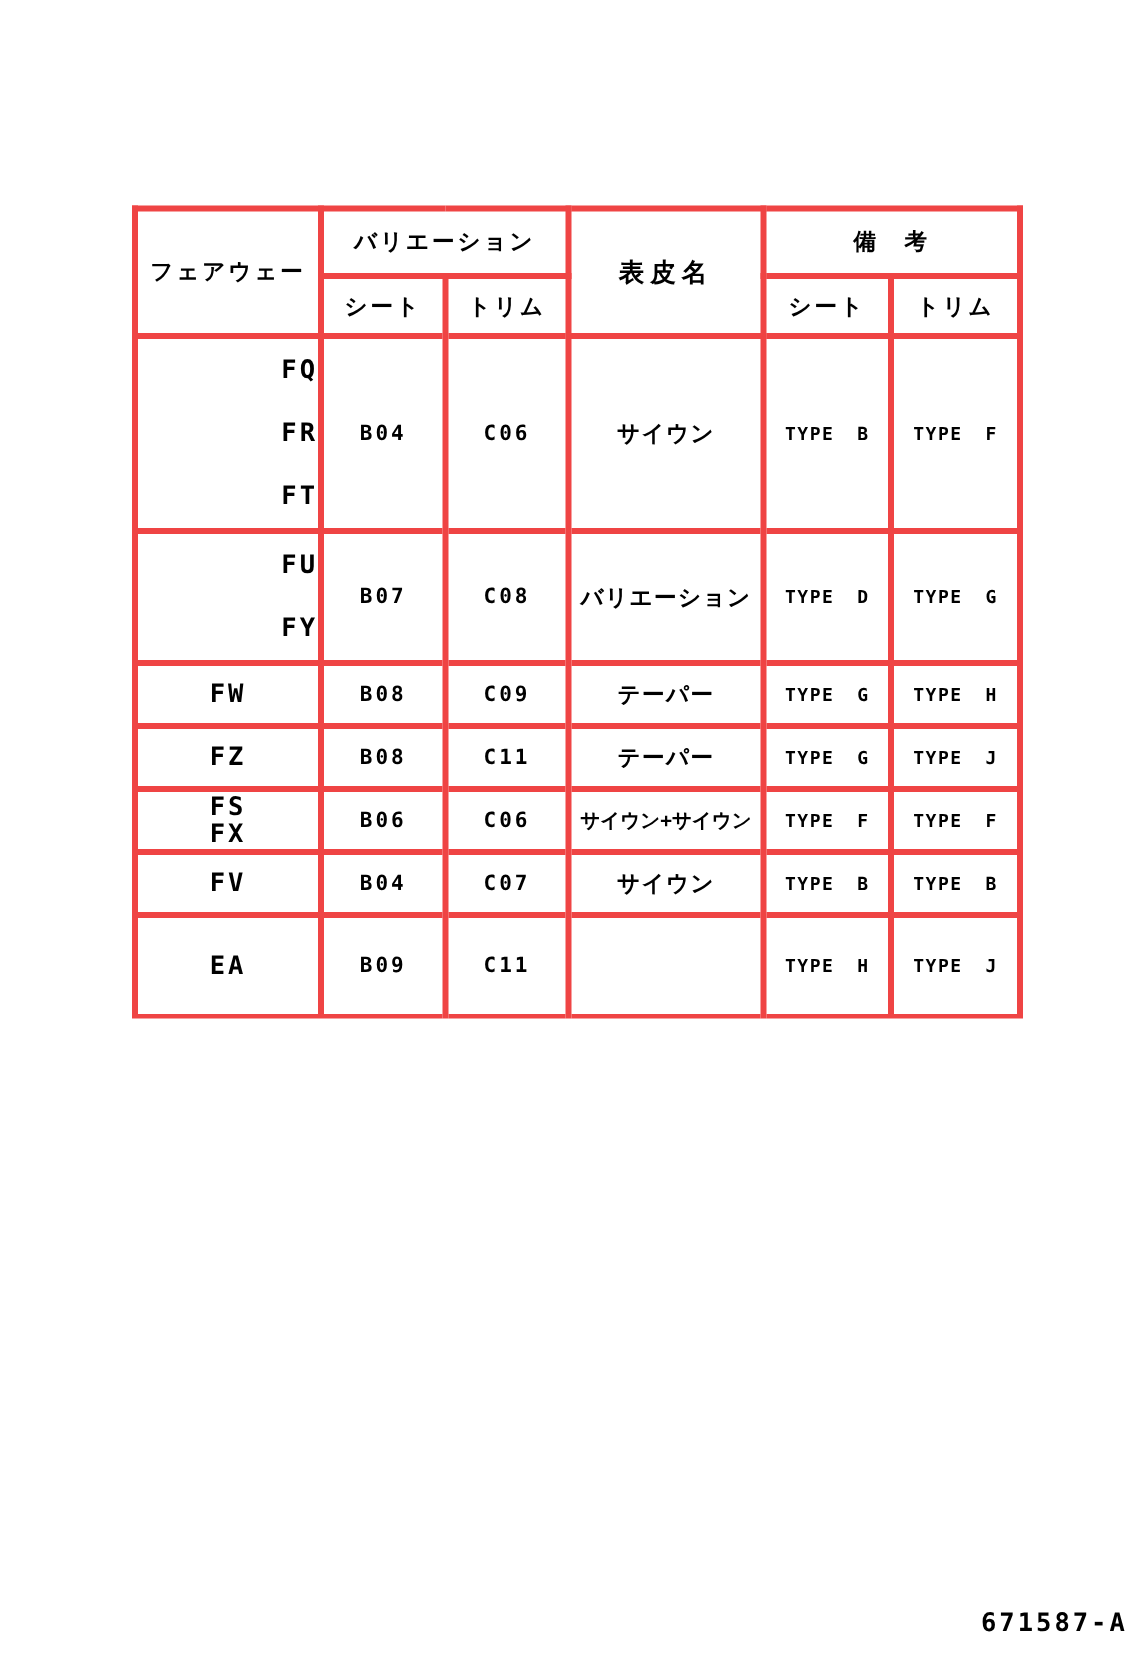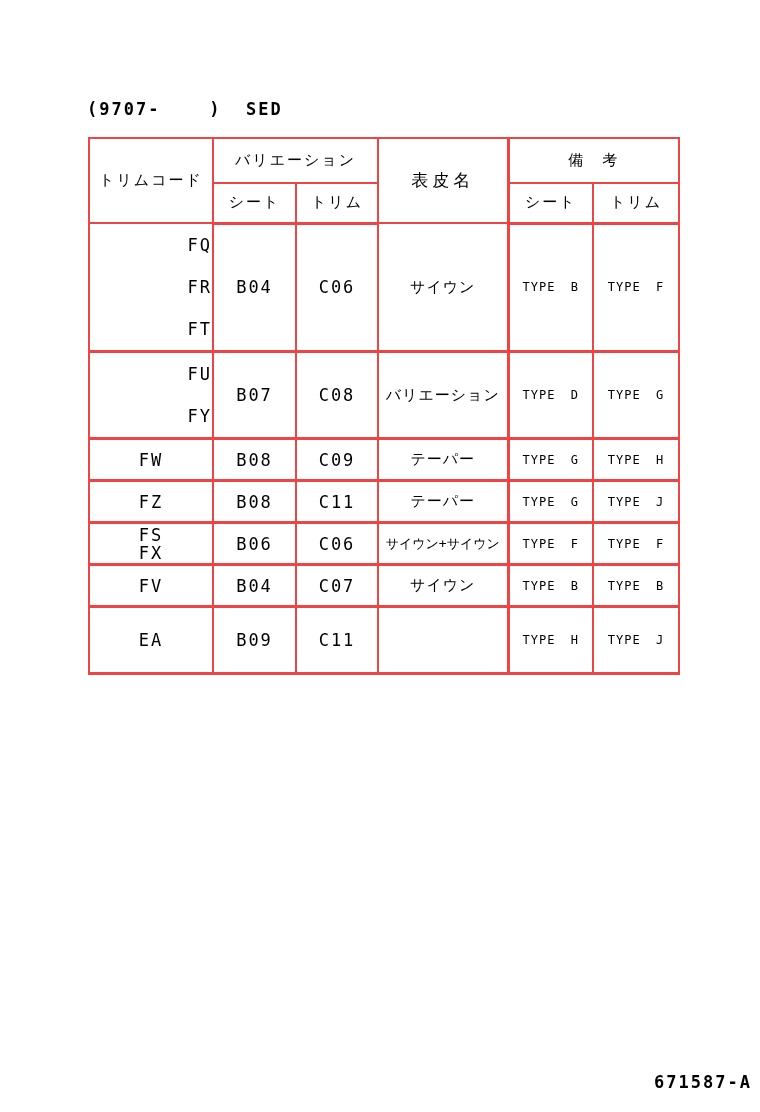--- a/index.html
+++ b/index.html
@@ -32,76 +32,75 @@
     white-space: pre;
   }
   table.catalog {
     position: absolute;
     left: 88px; top: 137px;
     border-collapse: collapse;
     table-layout: fixed;
     width: 590px;
   }
   table.catalog th, table.catalog td {
-    border: 2px solid #ef4444;
+    border: 4px solid #ef4444;
     padding: 0;
     margin: 0;
     text-align: center;
     vertical-align: middle;
-    font-weight: normal;
+    font-weight: bold;
     overflow: hidden;
   }
   
   tr.h1 { height: 45px; }
   tr.h2 { height: 40px; }
   tr.r-tall { height: 128px; }
   tr.r-mid  { height: 87px; }
   tr.r-std  { height: 42px; margin-top: 12px; }
   tr.r-last { height: 67px; }
 
   
   tr.data td { border-bottom-width: 3px; }
   tr.h2 th { border-bottom-width: 3px; }
   .hdr-span { border-bottom-width: 3px; }
   .bikou-left { border-left-width: 3px !important; }
 
   
   .jp   { font-size: 15px; letter-spacing: 2px; white-space: pre; }
   .jp-lg{ font-size: 17px; letter-spacing: 4px; white-space: pre; }
-  .code { font-size: 17px; letter-spacing: 2px; white-space: nowrap; }
+  .code { font-size: 14px; letter-spacing: 2px; white-space: nowrap; }
   .type { font-size: 12px; letter-spacing: 1px; word-spacing: 7px; white-space: nowrap; }
   .surface { font-size: 15px; letter-spacing: 1px; white-space: nowrap; }
   .surface-sm { font-size: 13px; letter-spacing: 0; white-space: nowrap; }
 
   td.trim-cell span { display: block; font-size: 17px; letter-spacing: 2px; }
   td.codes-wide span  { line-height: 42px; text-align: right; }
   td.codes-tight span { line-height: 18px; }
   td.codes-one span   { line-height: normal; }
   td.low { padding-top: 9px; }
 </style>
 </head>
 <body>
 
 <div class="page">
 
-  <div class="top-label">(9707-    )  SED</div>
 
   <table class="catalog">
     <colgroup>
       <col style="width:124px">
       <col style="width:83px">
       <col style="width:82px">
       <col style="width:130px">
       <col style="width:85px">
       <col style="width:86px">
     </colgroup>
 
     <tbody>
         <tr class="h1">
-      <th rowspan="2" class="jp hdr-span">トリムコード</th>
+      <th rowspan="2" class="jp hdr-span">フェアウェー</th>
       <th colspan="2" class="jp">バリエーション</th>
       <th rowspan="2" class="jp-lg hdr-span">表皮名</th>
       <th colspan="2" class="jp bikou-left">備　考</th>
     </tr>
     <tr class="h2">
       <th class="jp">シート</th>
       <th class="jp">トリム</th>
       <th class="jp bikou-left">シート</th>
       <th class="jp">トリム</th>
     </tr>

